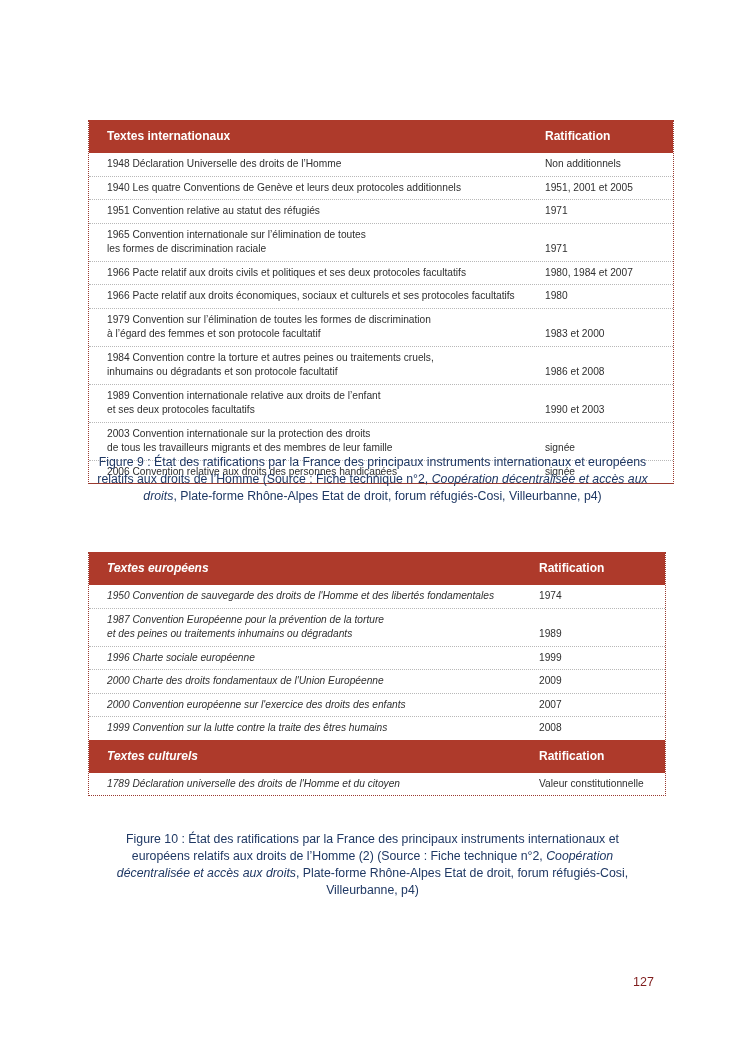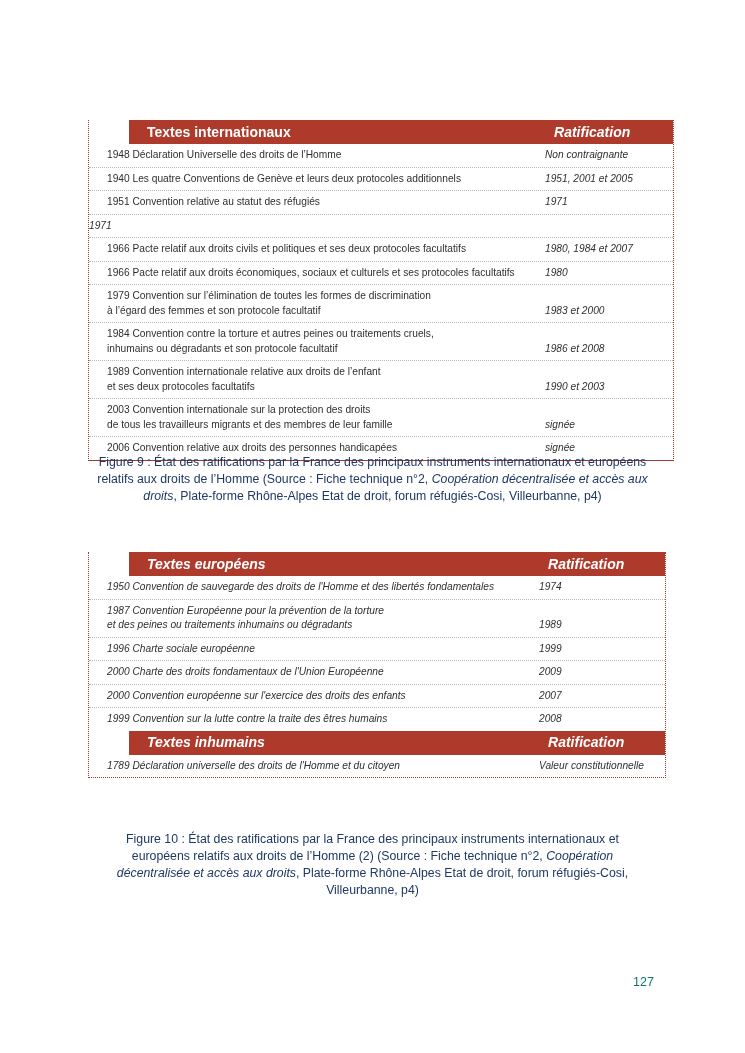--- a/index.html
+++ b/index.html
@@ -2,69 +2,73 @@
 <html><head>
   <meta charset="utf-8">
   <style>
     html, body { margin: 0; padding: 0; background: #ffffff; }
     body { width: 745px; height: 1053px; position: relative; overflow: hidden;
            font-family: "Liberation Sans", sans-serif; color: #2a2a2a; }
     .tbl { position: absolute; box-sizing: border-box;
            border-left: 1px dotted #9a3a30; border-right: 1px dotted #9a3a30; }
     #t1 { left: 88px; top: 120px; width: 586px; border-bottom: 1px solid #9a3a30; }
     #t2 { left: 88px; top: 552px; width: 578px; border-bottom: 1px dotted #9a3a30; }
-    .hdr { background: #ae3a2b; color: #ffffff; font-weight: bold; font-size: 14px;
-           display: flex; align-items: center; height: 24px; margin-left: 40px; }
+    .hdr { background: #ae3a2b; color: #ffffff; font-weight: bold; font-size: 12px;
+           display: flex; align-items: center; height: 33px; }
     .row { display: flex; font-size: 10.2px; color: #2f2f2f; border-bottom: 1px dotted #b8b8b8; }
     .row:last-child { border-bottom: none; }
     .c1 { padding-left: 18px; box-sizing: border-box; line-height: 14.5px; }
-    .c2 { box-sizing: border-box; line-height: 14.5px; display: flex; align-items: flex-end; font-style: italic; }
+    .c2 { box-sizing: border-box; line-height: 14.5px; display: flex; align-items: flex-end; }
     #t1 .c1 { width: 456px; }
     #t1 .c2 { width: 128px; }
     #t2 .c1 { width: 450px; font-style: italic; }
     #t2 .c2 { width: 126px; }
     .row .c1, .row .c2 { padding-top: 4px; padding-bottom: 4px; }
     .row.single .c2 { align-items: flex-start; }
     .line { display: block; }
     .caption { position: absolute; left: 80px; width: 585px; text-align: center;
                font-family: Liberation Sans, sans-serif; font-size: 12.3px;
                line-height: 17px; color: #1f3864; }
     #cap1 { top: 454px; }
     #cap2 { top: 831px; left: 110px; width: 525px; }
     .caption i { font-style: italic; }
-    #page-number { position: absolute; left: 633px; top: 975px; font-size: 12.5px; color: #0f766e; }
+    #page-number { position: absolute; left: 633px; top: 975px; font-size: 12.5px; color: #7f1d1d; }
   </style>
 </head>
 <body>
 
 <div class="tbl" id="t1">
   <div class="hdr">
     <span class="c1">Textes internationaux</span>
     <span class="c2">Ratification</span>
   </div>
   <div>
       <div class="row single">
         <div class="c1">
           <span class="line">1948 Déclaration Universelle des droits de l’Homme</span>
         </div>
-        <div class="c2">Non contraignante</div>
+        <div class="c2">Non additionnels</div>
       </div>
       <div class="row single">
         <div class="c1">
           <span class="line">1940 Les quatre Conventions de Genève et leurs deux protocoles additionnels</span>
         </div>
         <div class="c2">1951, 2001 et 2005</div>
       </div>
       <div class="row single">
         <div class="c1">
           <span class="line">1951 Convention relative au statut des réfugiés</span>
         </div>
         <div class="c2">1971</div>
       </div>
       <div class="row">
+        <div class="c1">
+          <span class="line">1965 Convention internationale sur l’élimination de toutes</span>
+          <span class="line">les formes de discrimination raciale</span>
+        </div>
         <div class="c2">1971</div>
       </div>
       <div class="row single">
         <div class="c1">
           <span class="line">1966 Pacte relatif aux droits civils et politiques et ses deux protocoles facultatifs</span>
         </div>
         <div class="c2">1980, 1984 et 2007</div>
       </div>
       <div class="row single">
         <div class="c1">
@@ -151,21 +155,21 @@
         <div class="c2">2007</div>
       </div>
       <div class="row single">
         <div class="c1">
           <span class="line">1999 Convention sur la lutte contre la traite des êtres humains</span>
         </div>
         <div class="c2">2008</div>
       </div>
     </div>
   <div class="hdr">
-    <span class="c1">Textes inhumains</span>
+    <span class="c1">Textes culturels</span>
     <span class="c2">Ratification</span>
   </div>
   <div>
       <div class="row single">
         <div class="c1">
           <span class="line">1789 Déclaration universelle des droits de l'Homme et du citoyen</span>
         </div>
         <div class="c2">Valeur constitutionnelle</div>
       </div>
     </div>

